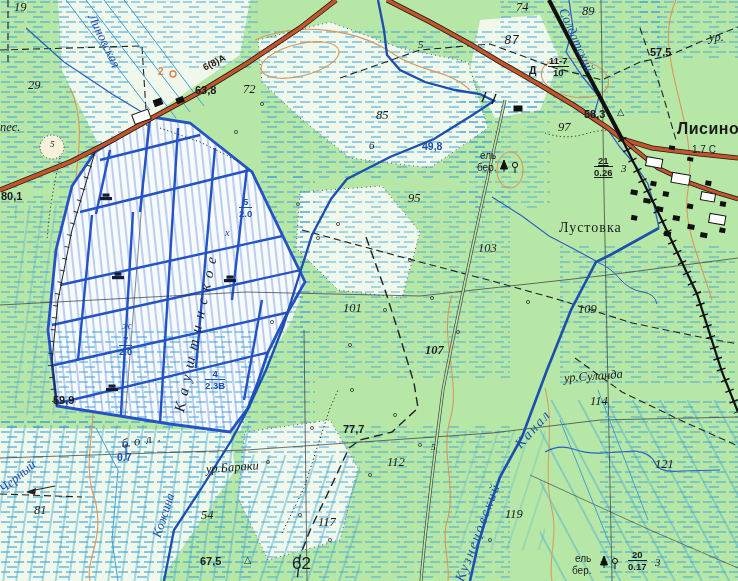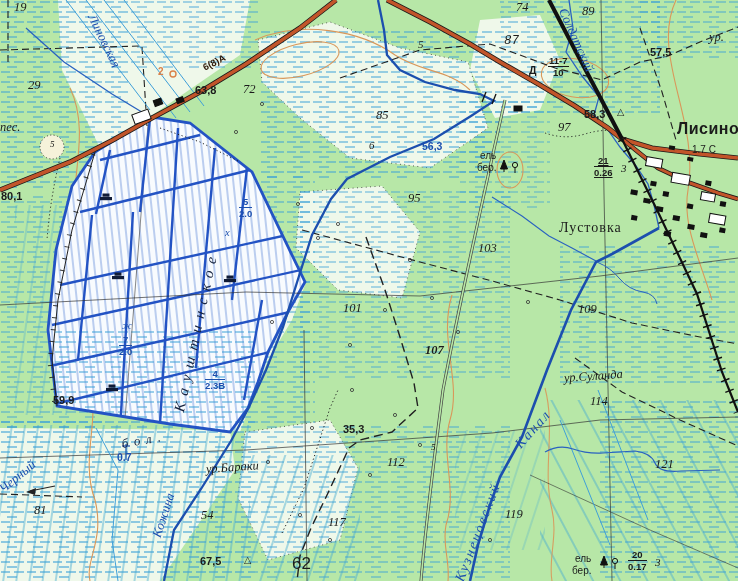--- a/index.html
+++ b/index.html
@@ -339,21 +339,21 @@
       <span class="lb it" style="left: 582px; top: 4px;">89</span>
       <span class="lb ht" style="left: 650px; top: 46px;">57,5</span>
       <span class="lb ur2" style="left: 709px; top: 30px;">ур.</span>
       <span class="lb ht" style="left: 584px; top: 108px;">58,3</span>
       <span class="lb tri" style="left: 617px; top: 106px;">△</span>
       <span class="lb it" style="left: 558px; top: 120px;">97</span>
       <span class="lb ht2" style="left: 529px; top: 64px;">Д</span>
       <span class="lb frac" style="left: 542px; top: 55px; margin-left: 6px;"><span class="fn">11-7</span><span class="fd">10</span></span>
       <span class="lb it2" style="left: 418px; top: 38px;">5</span>
       <span class="lb it2" style="left: 369px; top: 139px;">6</span>
-      <span class="lb bl2" style="left: 422px; top: 140px;">56,3</span>
+      <span class="lb bl2" style="left: 422px; top: 140px;">49,8</span>
       <span class="lb els" style="left: 480px; top: 150px;">ель</span>
       <span class="lb els" style="left: 477px; top: 162px;">бер.</span>
       <span class="lb frac" style="left: 594px; top: 155px; text-decoration: underline;"><span class="fn">21</span><span class="fd">0.26</span></span>
       <span class="lb it2" style="left: 621px; top: 162px;">3</span>
       <span class="lb it" style="left: 408px; top: 191px;">95</span>
       <span class="lb it" style="left: 478px; top: 241px;">103</span>
       <span class="lb it" style="left: 343px; top: 301px;">101</span>
       <span class="lb it" style="left: 425px; top: 343px; font-weight: bold;">107</span>
       <span class="lb it" style="left: 578px; top: 302px;">109</span>
       <span class="lb town" style="left: 641px; top: 120px; margin-left: 36px;">Лисино-К</span>
@@ -373,26 +373,26 @@
       <span class="lb blit" style="left: 158px; top: 528px; transform: rotate(-72deg);">Кожина</span>
       <span class="lb blit" style="left: 90px; top: 6px; transform: rotate(64deg);">Линовская</span>
       <span class="lb blit" style="left: 561px; top: 0px; transform: rotate(66deg);">Солдатский</span>
       <span class="lb blit2" style="left: 461px; top: 572px; transform: rotate(-69deg);">Кузнецовский</span>
       <span class="lb blit2" style="left: 519px; top: 438px; transform: rotate(-48deg);">Канал</span>
       <span class="lb ur" style="left: 206px; top: 462px; transform: rotate(-4deg);">ур.Бараки</span>
       <span class="lb it" style="left: 201px; top: 508px;">54</span>
       <span class="lb it" style="left: 34px; top: 503px;">81</span>
       <span class="lb ht" style="left: 53px; top: 394px;">59,9</span>
       <span class="lb ht" style="left: 1px; top: 190px;">80,1</span>
-      <span class="lb ht" style="left: 343px; top: 423px;">35,3</span>
+      <span class="lb ht" style="left: 343px; top: 423px;">77,7</span>
       <span class="lb it" style="left: 387px; top: 455px;">112</span>
       <span class="lb tiny" style="left: 431px; top: 442px;">5</span>
       <span class="lb it" style="left: 505px; top: 507px;">119</span>
       <span class="lb it" style="left: 655px; top: 457px;">121</span>
-      <span class="lb it" style="left: 328px; top: 515px;">117</span>
+      <span class="lb it" style="left: 318px; top: 515px;">117</span>
       <span class="lb big" style="left: 292px; top: 554px;">62</span>
       <span class="lb ht" style="left: 200px; top: 555px;">67,5</span>
       <span class="lb tri" style="left: 244px; top: 554px;">△</span>
       <span class="lb els" style="left: 575px; top: 553px;">ель</span>
       <span class="lb els" style="left: 572px; top: 565px;">бер.</span>
       <span class="lb frac" style="left: 628px; top: 549px;"><span class="fn">20</span><span class="fd">0.17</span></span>
       <span class="lb it2" style="left: 655px; top: 556px;">3</span>
     </div>
 </div>
 

